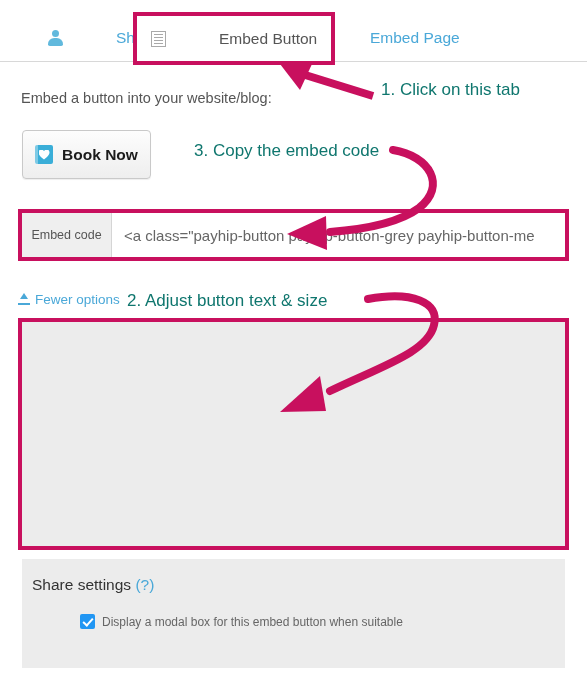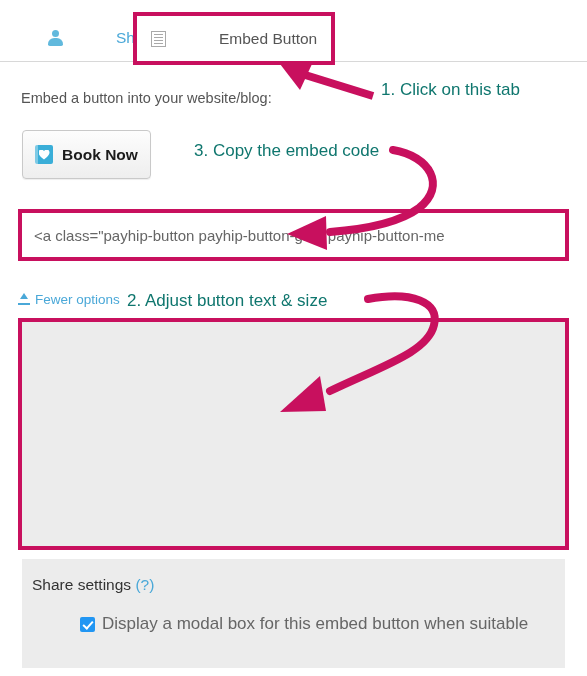--- a/index.html
+++ b/index.html
@@ -218,21 +218,21 @@
     border-top:1px solid #fff;
   }
   #modal-settings-title{
     position:absolute; left:32px; top:576px;
     font-size:15.5px; color:#333;
   }
   #modal-settings-help{ color:#4aa8d8; cursor:pointer; }
   #modal-checkbox-row{
     position:absolute; left:32px; top:614px;
     display:flex; align-items:center; gap:7px;
-    font-size:17px; color:#666; cursor:pointer;padding-left:48px;
+    font-size:12px; color:#666; cursor:pointer;padding-left:48px;
   }
   .chk{
     width:15px; height:15px; border-radius:2px;
     background:#2196f3; flex:0 0 auto; position:relative;
   }
   .chk:after{
     content:""; position:absolute; left:4.5px; top:2px;
     width:4px; height:8px;
     border:solid #fff; border-width:0 2px 2px 0;
     transform:rotate(42deg);
@@ -274,31 +274,36 @@
   <div class="tab active" id="tab-embed-button">
     <span class="ico ico-list">
         <i></i>
         <i></i>
         <i></i>
         <i></i>
       </span>
     <span class="lbl">Embed Button</span>
   </div>
 
+  <div class="tab" id="tab-embed-page">
+    <span class="ico ico-page"></span>
+    <span class="lbl">Embed Page</span>
+  </div>
 
 </div>
 
 <div id="embed-desc">Embed a button into your website/blog:</div>
 
 <div id="book-now-btn">
   <span class="ico ico-book"></span>
   <span class="bn-lbl">Book Now</span>
 </div>
 
 <div id="embed-code-row">
+  <div id="embed-code-label">Embed code</div>
   <input id="embed-code-input" readonly="" value="&lt;a class=&quot;payhip-button payhip-button-grey payhip-button-me" style="">
 </div>
 
 <div id="fewer-options">
   <span class="ico ico-upload"></span>
   <span>Fewer options</span>
 </div>
 
 <div id="options-panel"></div>
 

